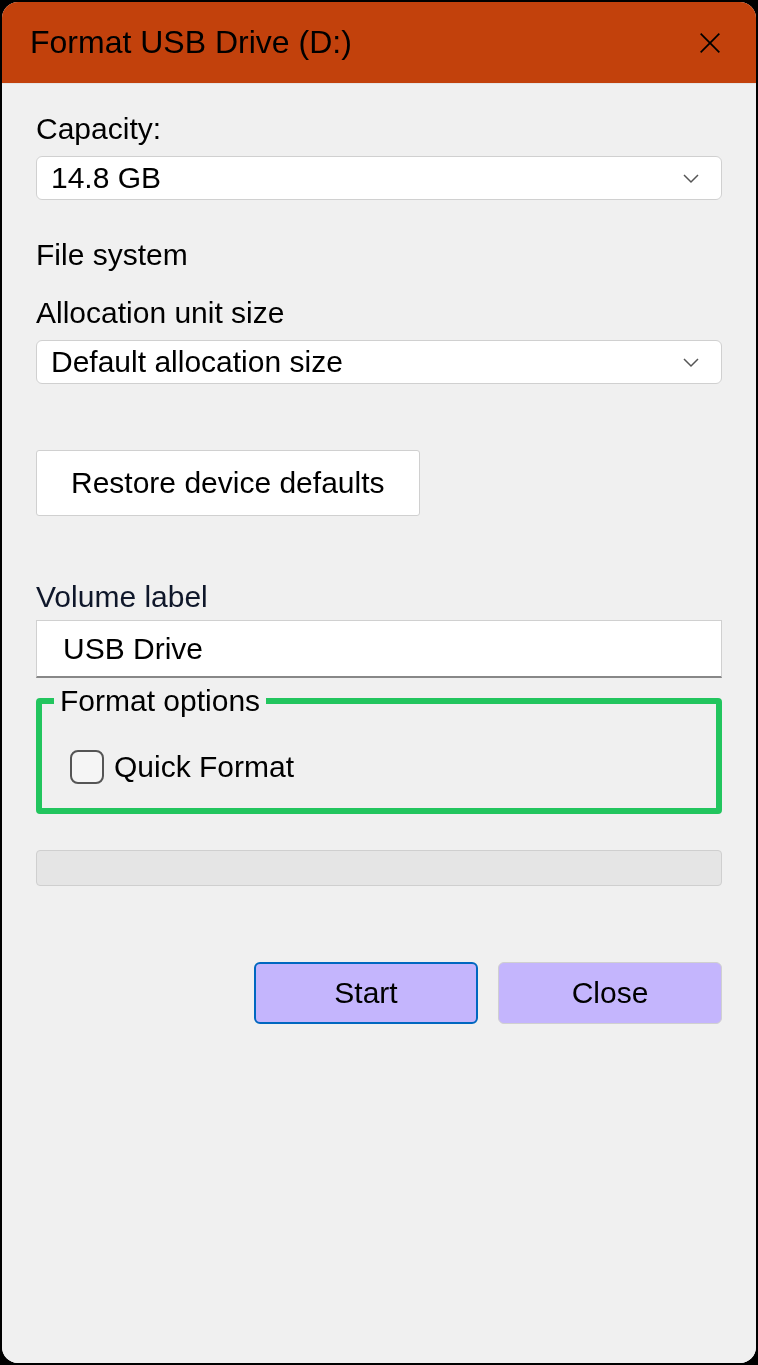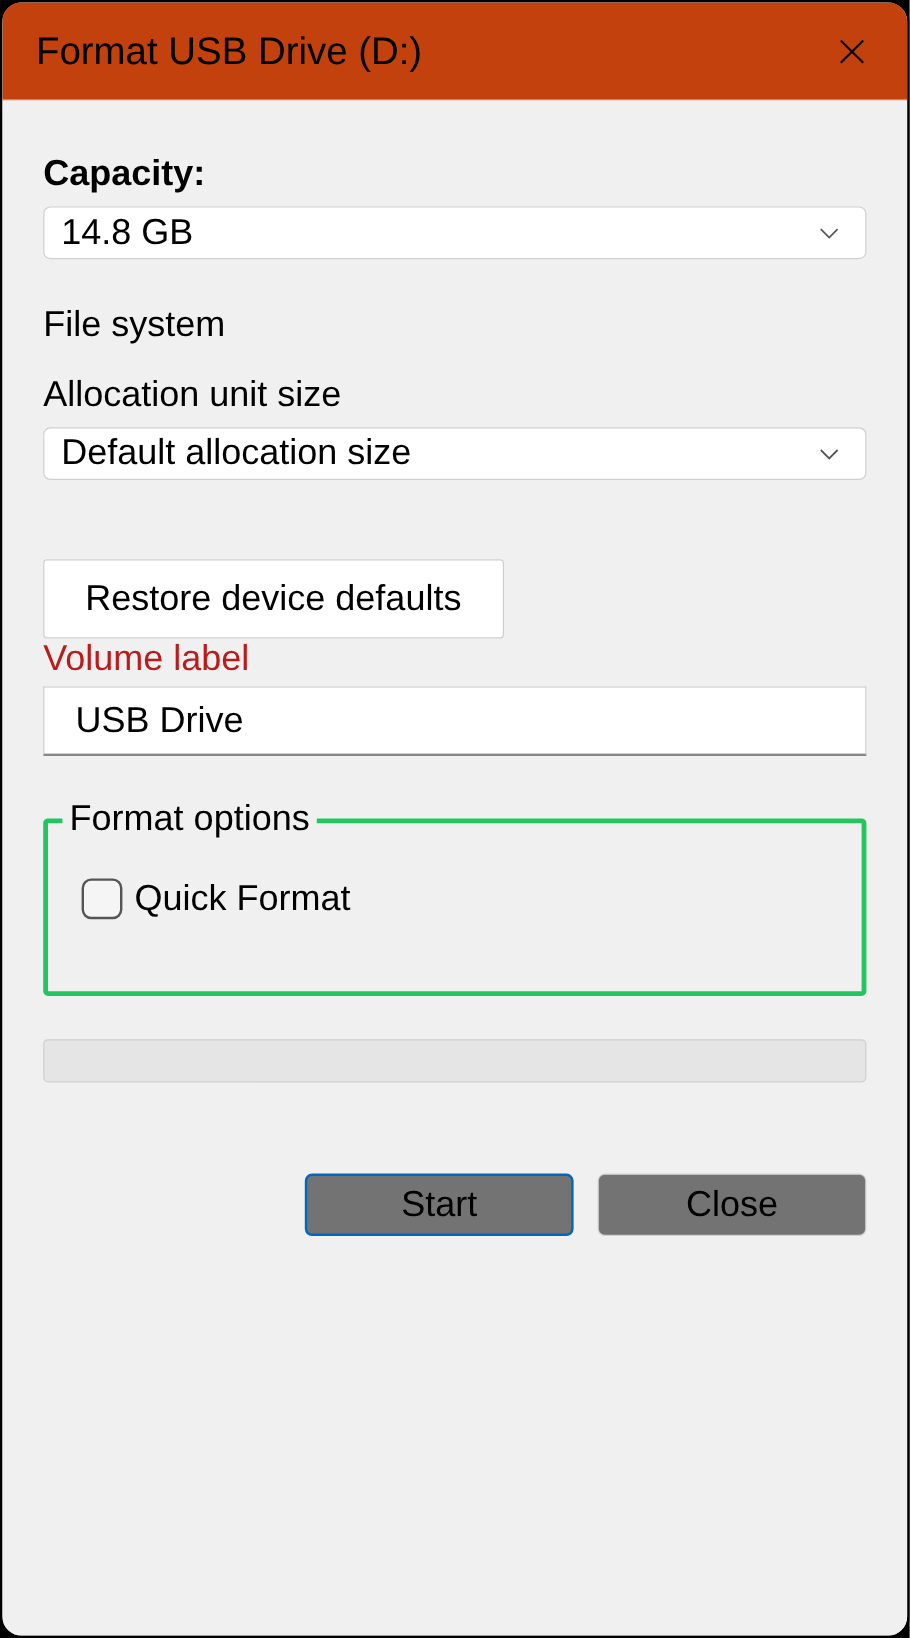--- a/index.html
+++ b/index.html
@@ -57,22 +57,21 @@
       display: flex;
       flex-direction: column;
     }
     .field-label {
       font-size: 30px;
       color: #000;
       margin-bottom: 10px;
       margin-top: 14px;
     }
     .field-label.first {
-      margin-top: 16px;
-      font-weight: bold;
+      margin-top: 0;
     }
     .dropdown {
       width: 100%;
       height: 44px;
       background: #ffffff;
       border: 1px solid #d0d0d0;
       border-radius: 6px;
       display: flex;
       align-items: center;
       justify-content: space-between;
@@ -99,39 +98,40 @@
       border: 1px solid #d0d0d0;
       border-radius: 3px;
       font-size: 30px;
       color: #000;
       cursor: pointer;
       align-self: flex-start;
       font-family: inherit;
     }
     .volume-label-label {
       font-size: 30px;
-      color: #b91c1c;
+      color: #0f172a;
+      margin-top: 64px;
       margin-bottom: 6px;
     }
     .text-input {
       width: 100%;
       height: 58px;
       background: #ffffff;
       border: 1px solid #d0d0d0;
       border-bottom: 2px solid #888;
       font-size: 30px;
       color: #000;
       padding: 0 26px;
       font-family: inherit;
     }
     .fieldset {
-      margin-top: 52px;
-      border: 4px solid #22c55e;
+      margin-top: 20px;
+      border: 6px solid #22c55e;
       border-radius: 4px;
-      padding: 0 18px 60px 18px;
+      padding: 0 18px 24px 18px;
       position: relative;
     }
     .fieldset-legend {
       font-size: 30px;
       color: #000;
       background: #f0f0f0;
       padding: 0 6px;
       margin-left: -6px;
       position: relative;
       top: -20px;
@@ -166,22 +166,22 @@
     }
     .button-row {
       display: flex;
       justify-content: flex-end;
       gap: 20px;
       margin-top: 76px;
       padding-bottom: 50px;
     }
     .btn {
       width: 224px;
-      height: 52px;
-      background: #737373;
+      height: 62px;
+      background: #c4b5fd;
       border: 1px solid #d0d0d0;
       border-radius: 6px;
       font-size: 30px;
       color: #000;
       cursor: pointer;
       font-family: inherit;
     }
     .btn.primary {
       border: 2px solid #0067c0;
     }

